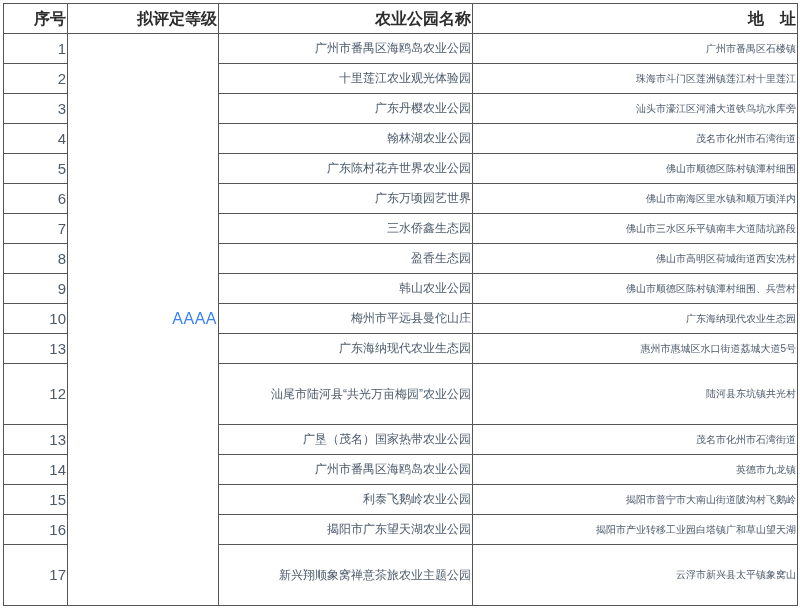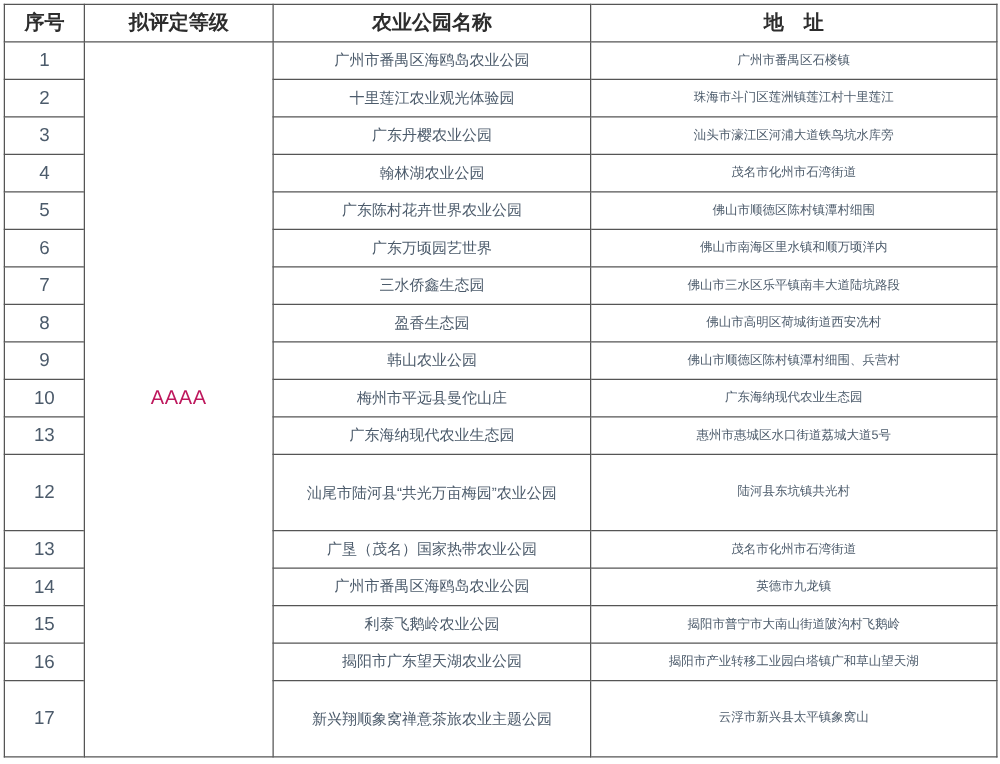--- a/index.html
+++ b/index.html
@@ -23,21 +23,21 @@
     width: 794px;
   }
   table.parks col.c-no      { width: 64px;  }
   table.parks col.c-grade   { width: 151px; }
   table.parks col.c-name    { width: 254px; }
   table.parks col.c-address { width: 325px; }
 
   table.parks th,
   table.parks td {
     border: 1px solid #555555;
-    text-align: center;
+    text-align: right;
     vertical-align: middle;
     padding: 0 1px;
     overflow: hidden;
     background: #ffffff;
   }
   table.parks th {
     color: #2d2d2d;
     font-weight: bold;
     font-size: 16px;
     height: 29px;
@@ -51,21 +51,21 @@
   }
   table.parks td.addr {
     font-size: 10px;
   }
   table.parks tr.tall td {
     height: 60px;
   }
   table.parks td.grade-cell {
     font-size: 16px;
     letter-spacing: 0.5px;
-    color: #be185d;
+    color: #3b82f6;
   }
   table.parks td.num {
     font-size: 15px;
   }
 </style>
 </head>
 <body>
 
 <div class="page">
   <div class="table-wrap">

